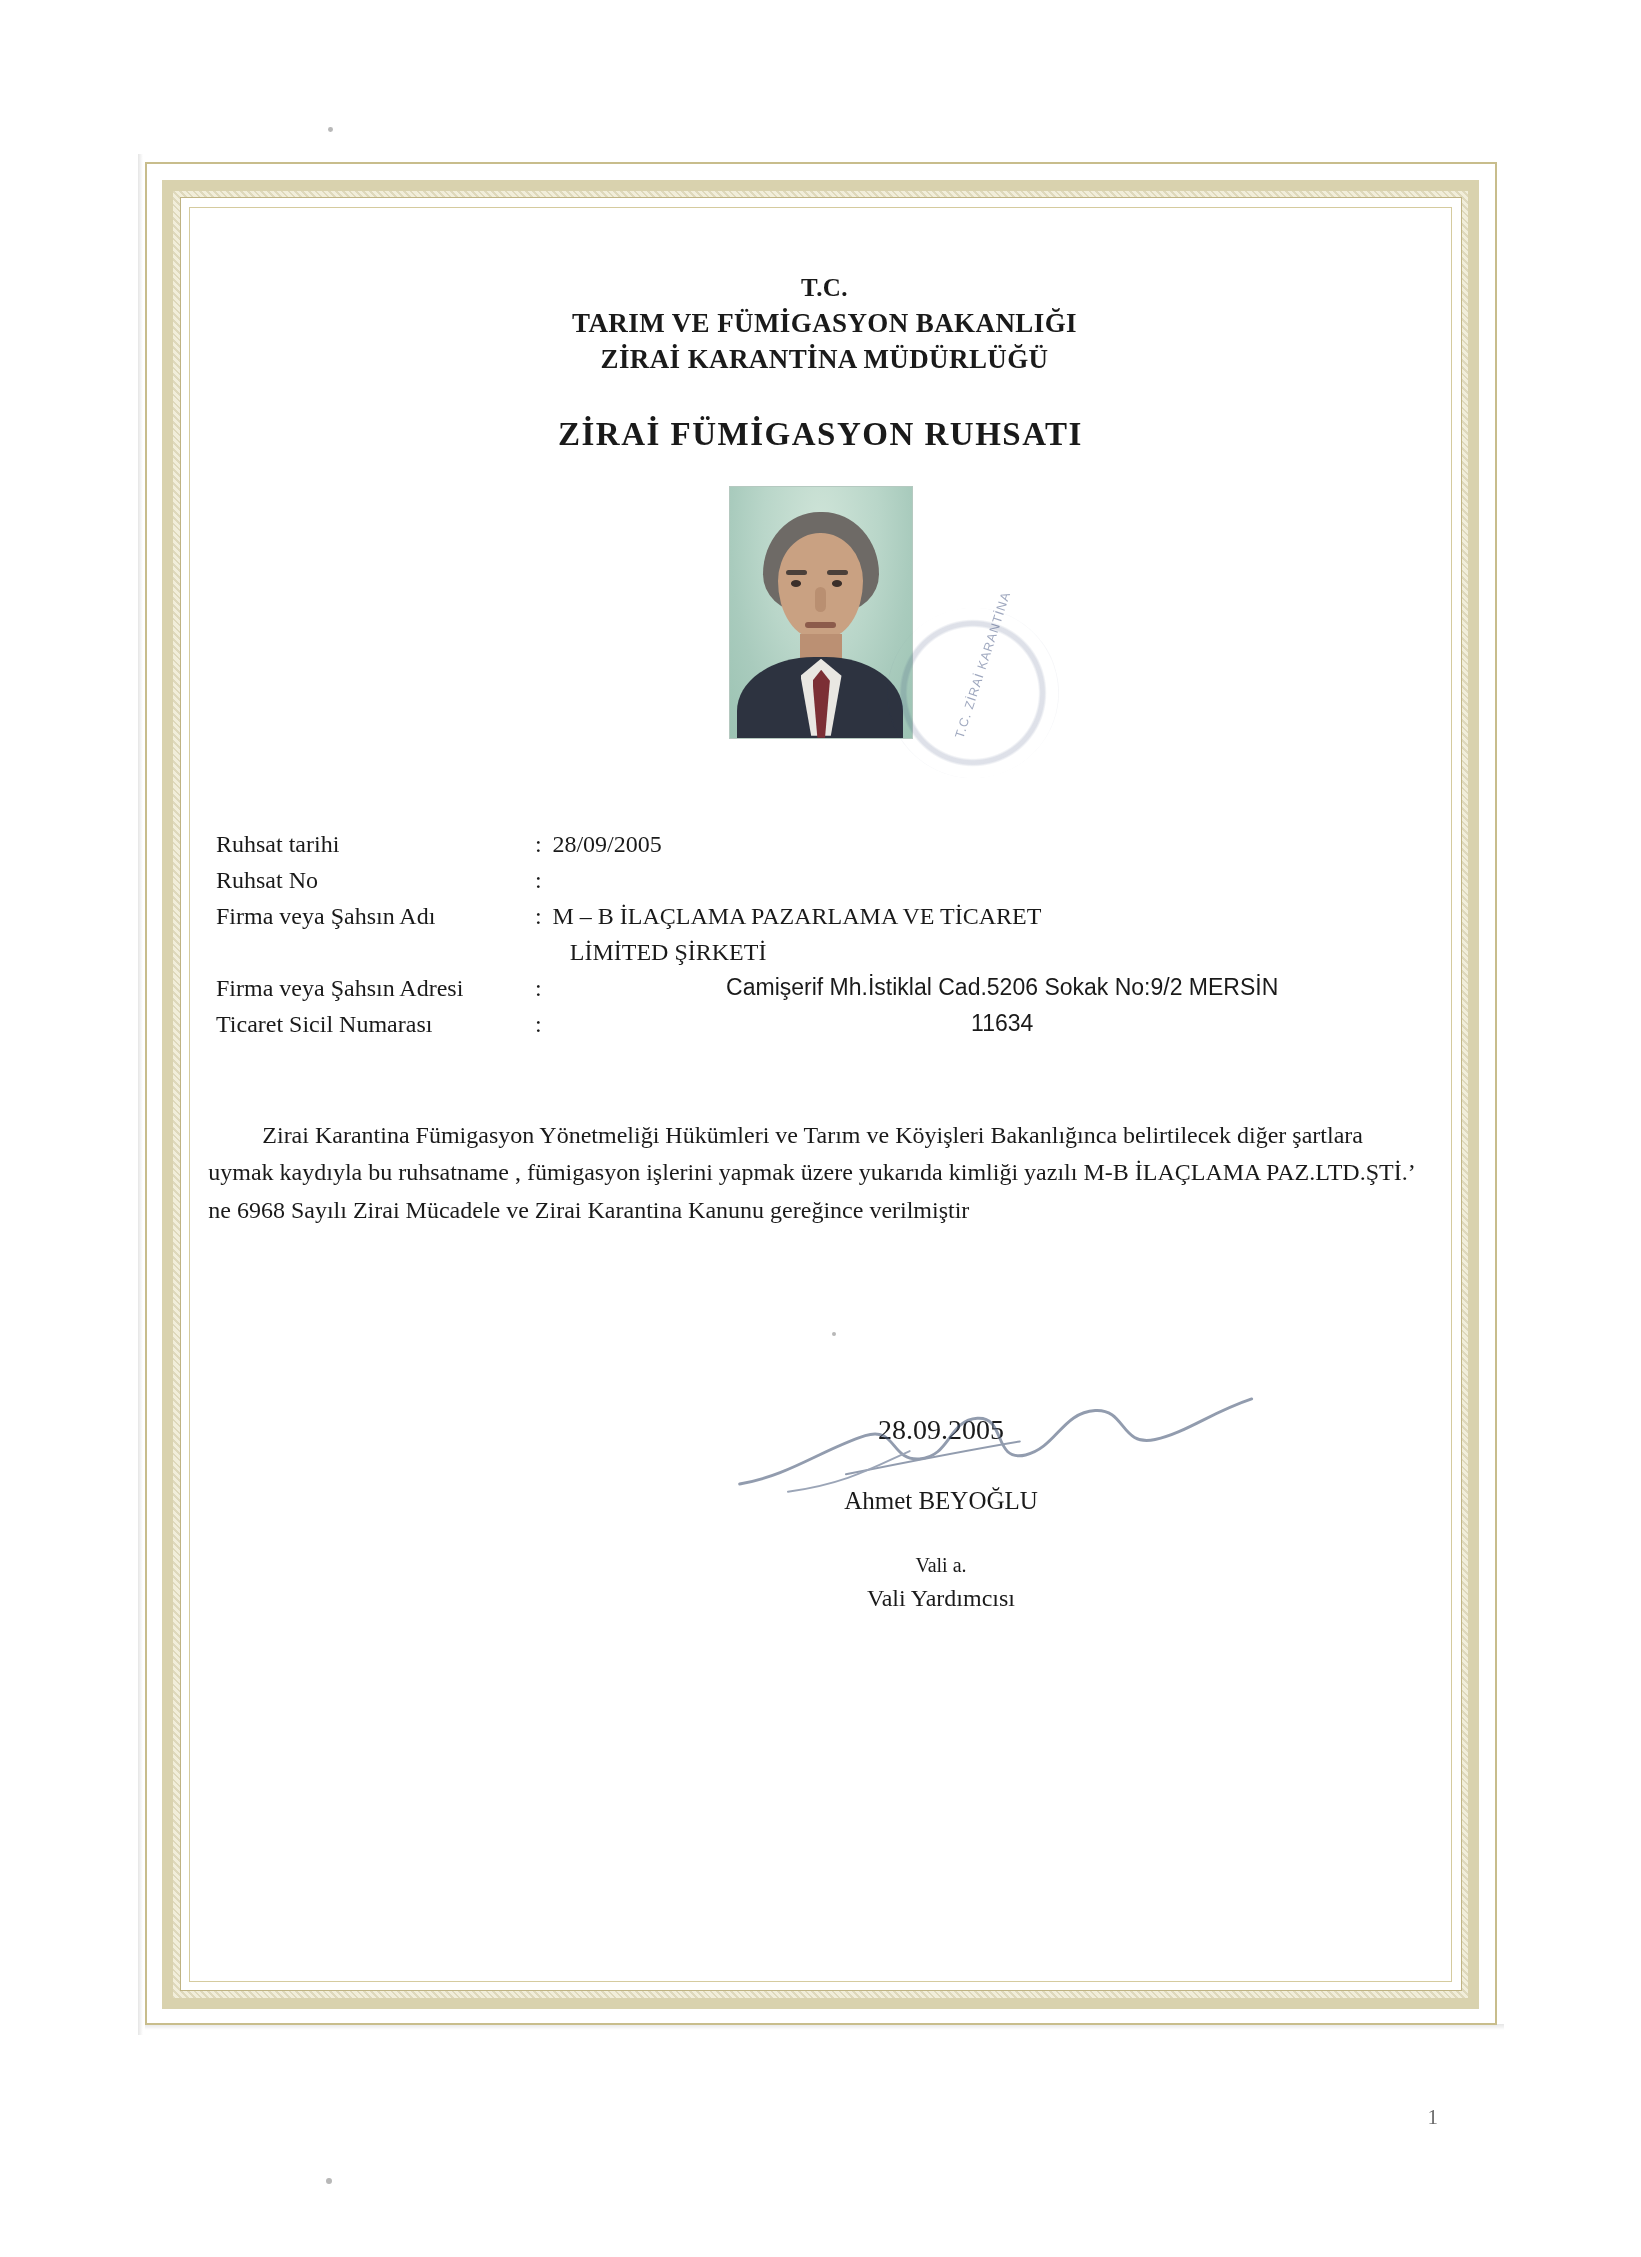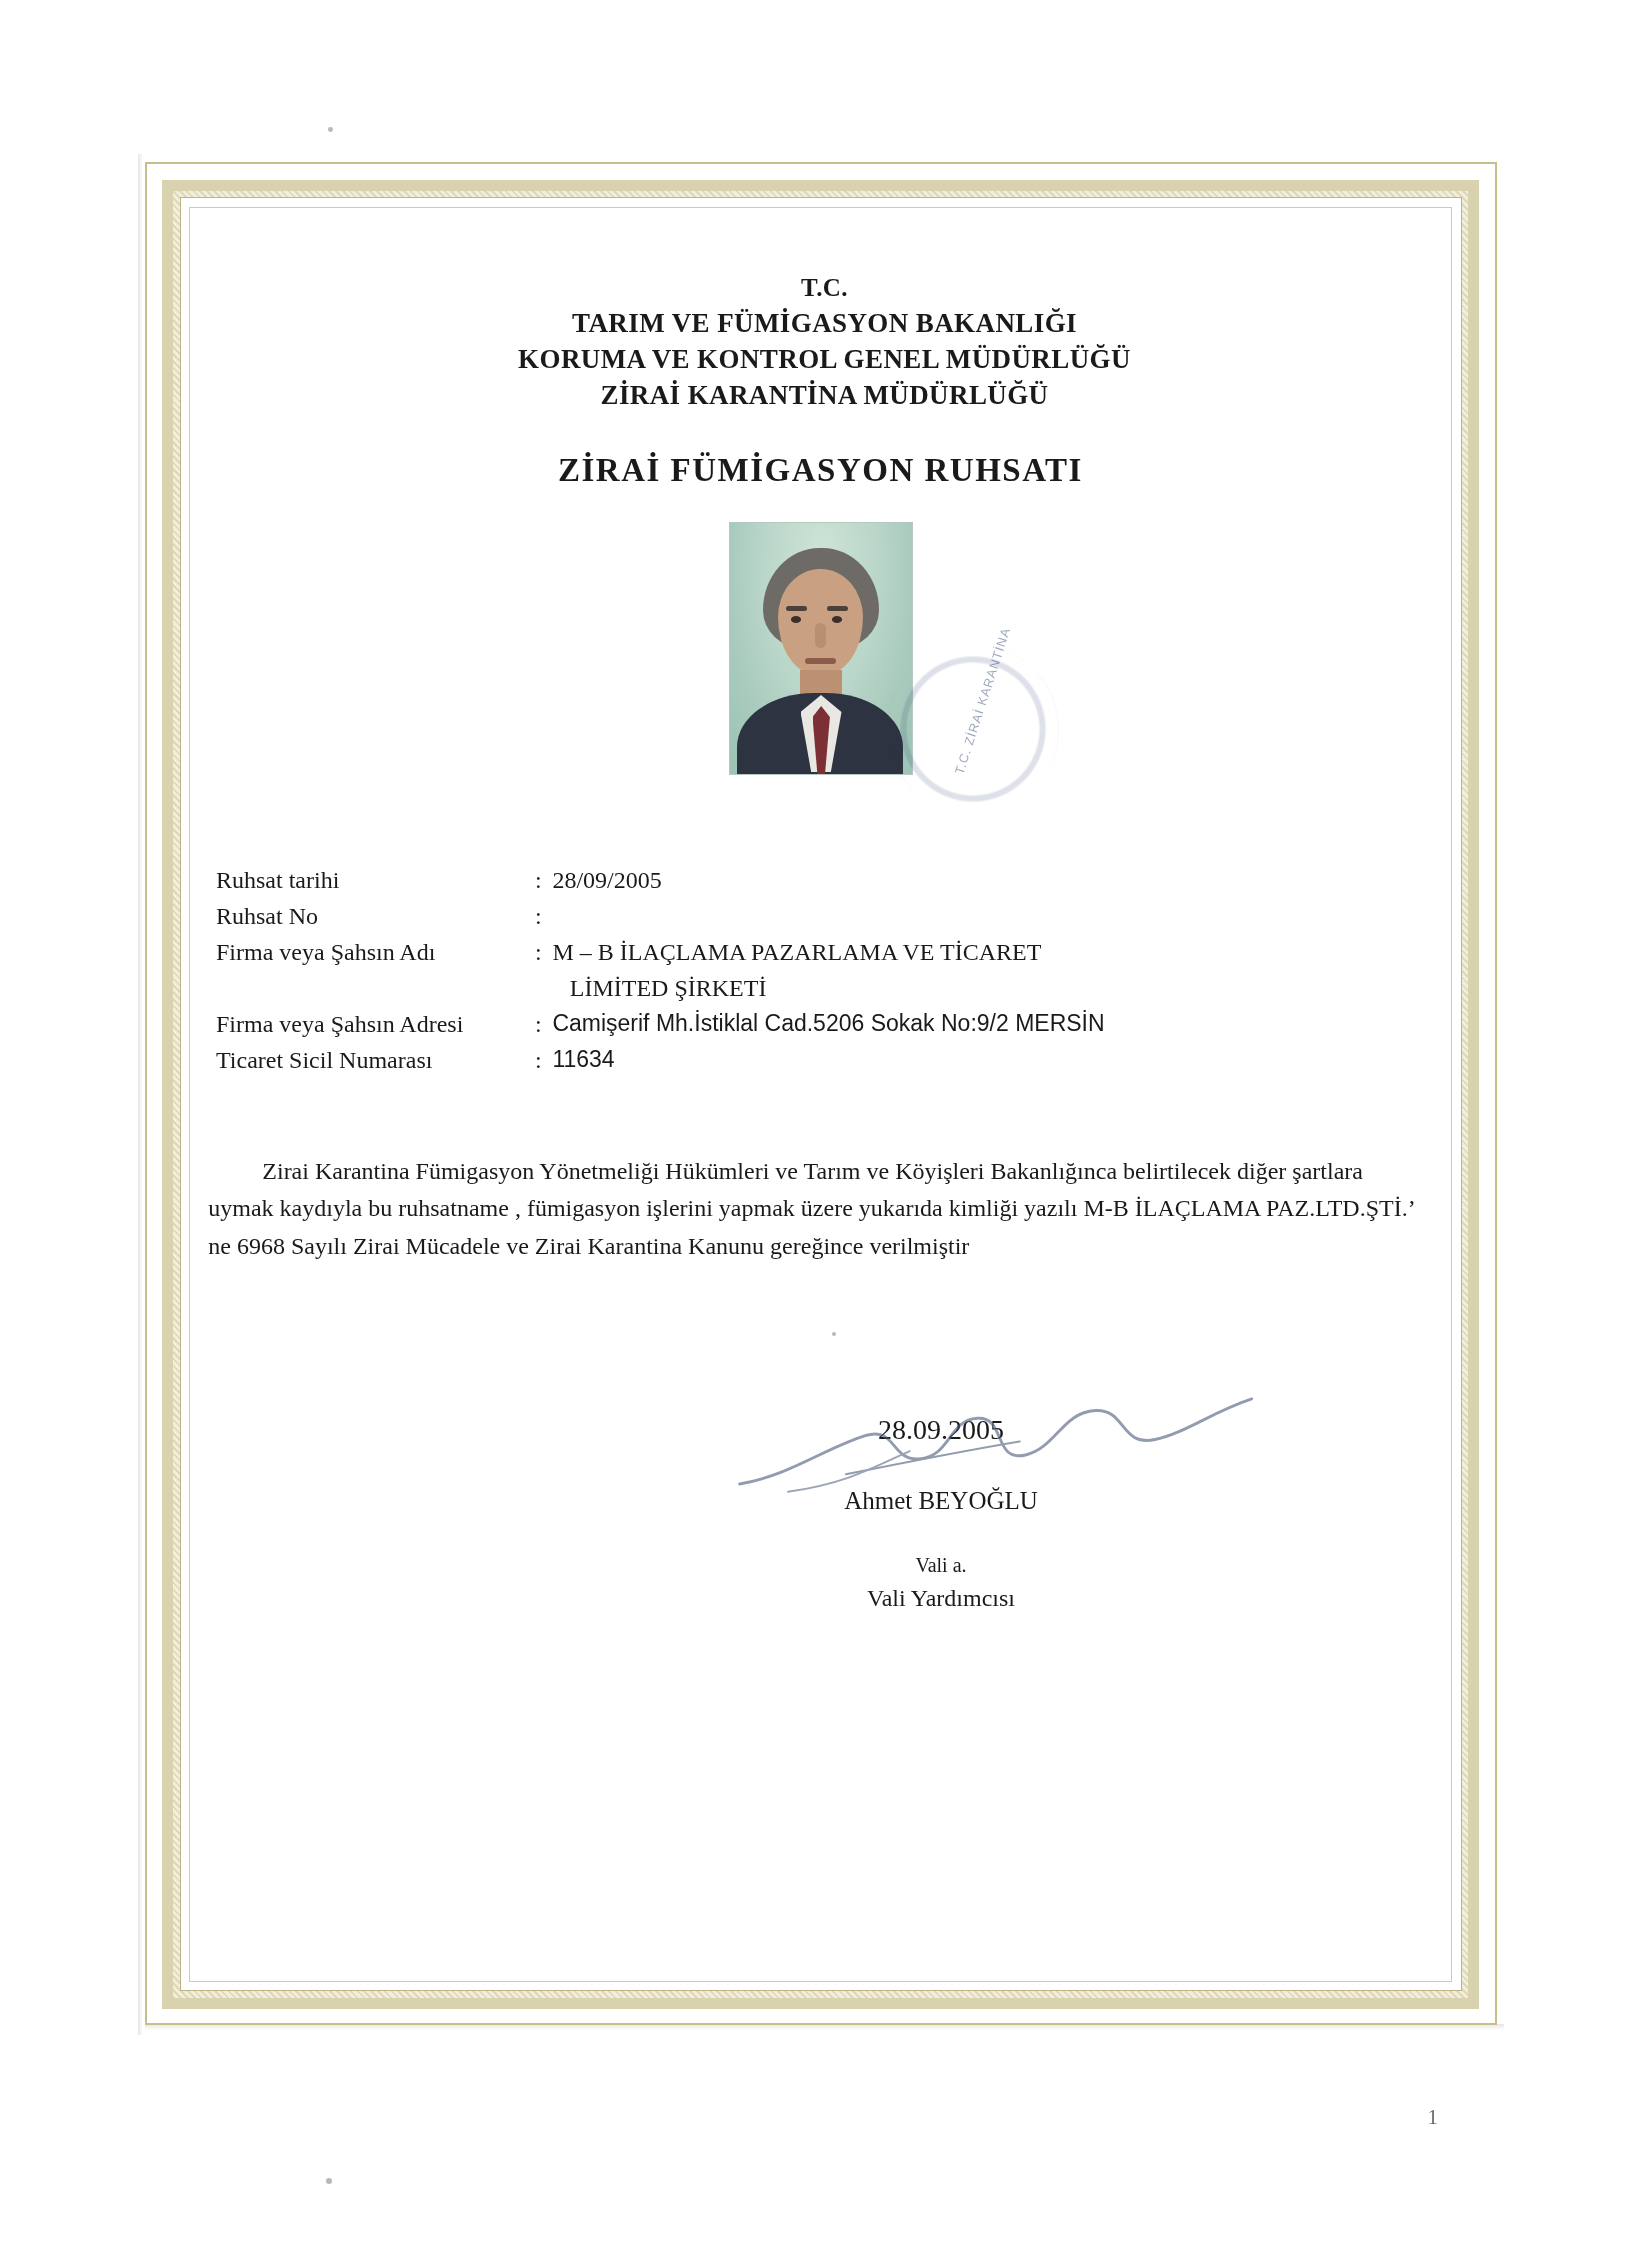--- a/index.html
+++ b/index.html
@@ -244,20 +244,21 @@
   }
   .f-value {
     flex: 1 1 auto;
   }
   .f-value.cont {
     padding-left: 17.4px;
   }
   .sans {
     font-family: "Liberation Sans", sans-serif;
     font-size: 23px;
+    text-align: center;
   }
 
   
   .body-par {
     margin-top: 75px;
     padding-left: 19.3px;
     padding-right: 25px;
     font-size: 24px;
     line-height: 1.56;
     text-align: left;
@@ -324,21 +325,20 @@
 <div class="cert-frame"></div>
 <div class="cert-frame-2"></div>
 <div class="cert-frame-3"></div>
 <div class="cert-frame-4"></div>
 
 <div class="content">
 
   <div class="header">
     <div class="line l1">T.C.</div>
     <div class="line l2">TARIM VE FÜMİGASYON BAKANLIĞI</div>
-    <div class="line l3">KORUMA VE KONTROL GENEL MÜDÜRLÜĞÜ</div>
     <div class="line l4">ZİRAİ KARANTİNA MÜDÜRLÜĞÜ</div>
   </div>
 
   <div class="doc-title">ZİRAİ  FÜMİGASYON  RUHSATI</div>
 
   <div class="photo-wrap">
     <div class="photo">
       <div class="ph-hair"></div>
       <div class="ph-face"></div>
       <div class="ph-brow-l"></div>

